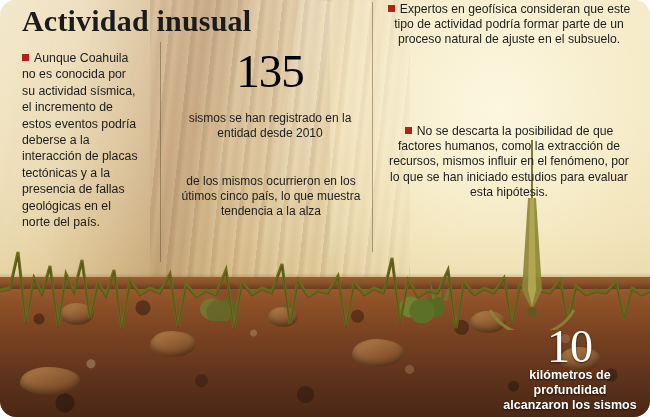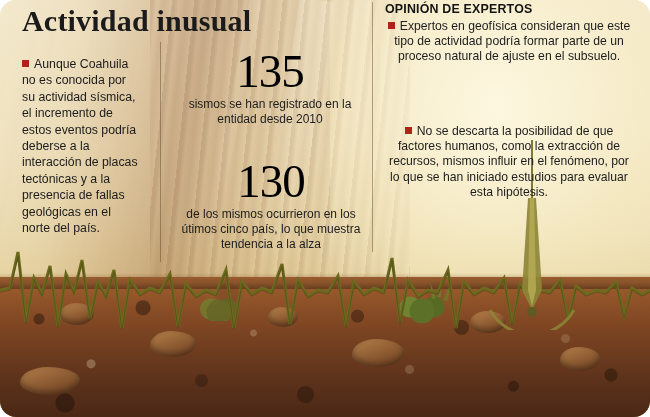--- a/index.html
+++ b/index.html
@@ -158,21 +158,21 @@
     position: absolute;
     left: 22px; top: 4px;
     font-family: "Liberation Serif", serif;
     font-weight: bold;
     font-size: 30px;
     color: #1b1b1b;
     letter-spacing: .2px;
   }
   .left-col {
     position: absolute;
-    left: 22px; top: 56px;
+    left: 22px; top: 50px;
     width: 120px;
     font-size: 12.3px;
     line-height: 16.4px;
     color: #1d1d1d;
   }
   .sq {
     display: inline-block;
     width: 7px; height: 7px;
     background: #b02318;
     margin-right: 5px;
@@ -190,21 +190,21 @@
     font-family: "Liberation Serif", serif;
     font-size: 47px;
     line-height: 47px;
     color: #000000;
     letter-spacing: -1px;
   }
   .stat-desc {
     font-size: 12px;
     line-height: 15px;
     color: #1d1d1d;
-    margin-top: 2px;
+    margin-top: 16px;
   }
 
   
   .right-col { position: absolute; left: 385px; width: 248px; }
   .head {
     font-size: 12.4px;
     font-weight: bold;
     color: #141414;
     letter-spacing: .2px;
     margin-bottom: 3px;
@@ -297,31 +297,33 @@
 
   <div class="vrule" style="left:160px; top:42px; height:220px;"></div>
   <div class="vrule" style="left:372px; top:2px; height:250px;"></div>
 
   <div class="stat-block" style="left:180px; top:48px; width:180px;">
     <div class="stat-num">135</div>
     <div class="stat-desc">sismos se han registrado en la entidad desde 2010</div>
   </div>
 
   <div class="stat-block" style="left:178px; top:158px; width:186px;">
-    <div class="stat-num">130</div>
     <div class="stat-desc">de los mismos ocurrieron en los útimos cinco país, lo que muestra tendencia a la alza</div>
   </div>
 
   <div class="right-col" style="top:2px;">
-    <div class="head">OPINIÓN DE EXPERTOS</div>
     <div class="para">
       <span class="sq"></span><span>Expertos en geofísica consideran que este tipo de actividad podría formar parte de un proceso natural de ajuste en el subsuelo.</span>
     </div>
   </div>
 
   <div class="right-col" style="top:124px;">
     <div class="para">
       <span class="sq"></span><span>No se descarta la posibilidad de que factores humanos, como la extracción de recursos, mismos influir en el fenómeno, por lo que se han iniciado estudios para evaluar esta hipótesis.</span>
     </div>
   </div>
 
+  <div class="depth">
+    <div class="depth-num">10</div>
+    <div class="depth-desc">kilómetros de profundidad alcanzaron los sismos</div>
+  </div>
 
 </div>
 
 </body></html>

